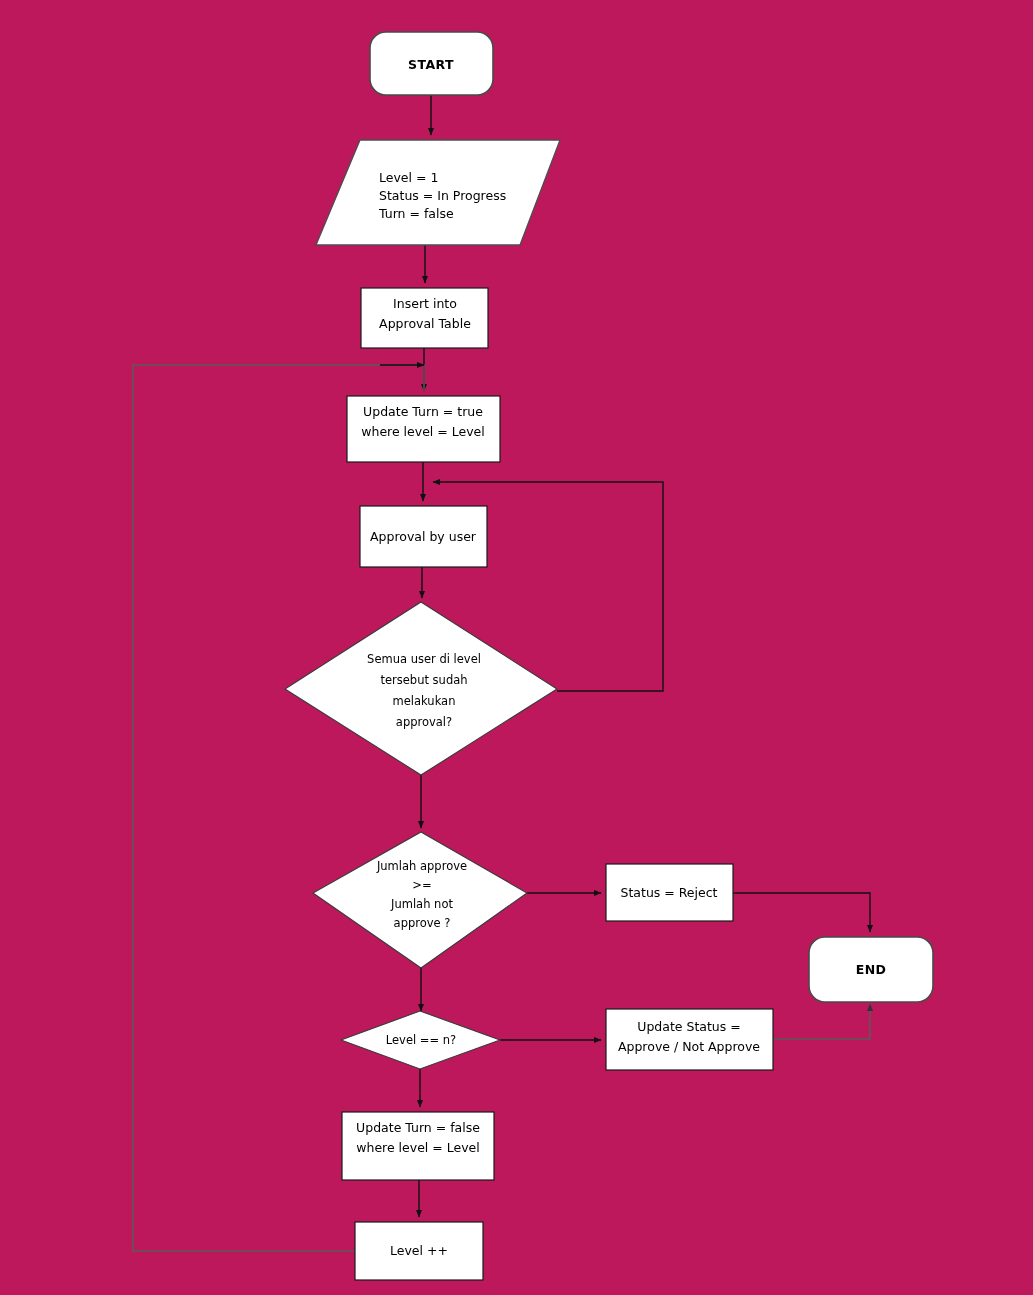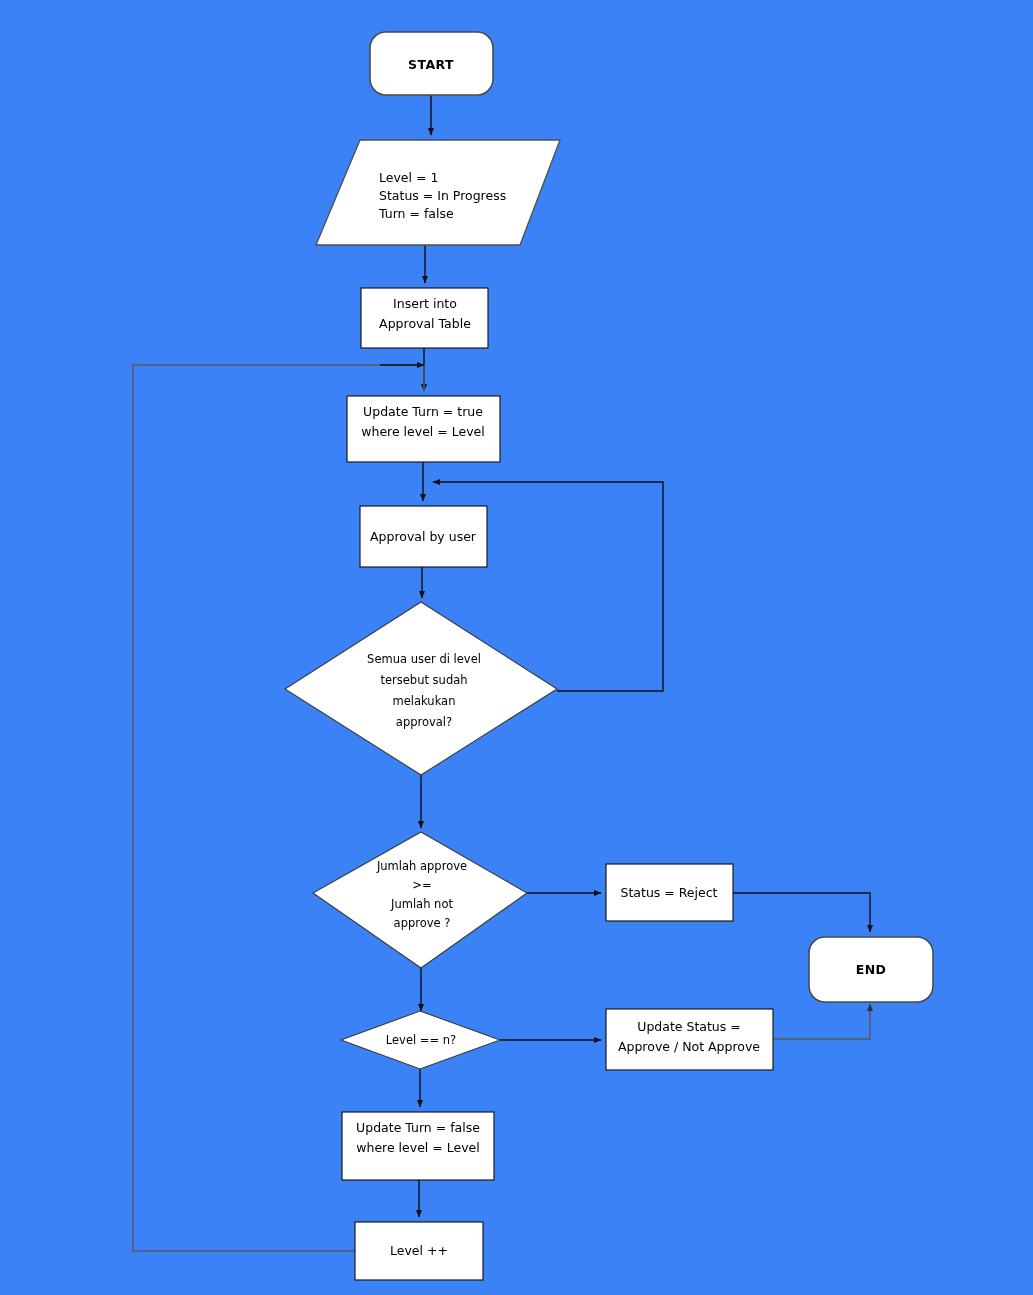--- a/index.html
+++ b/index.html
@@ -8,21 +8,21 @@
     padding: 0;
     background: #ffffff;
   }
   body {
     font-family: "DejaVu Sans", "Liberation Sans", sans-serif;
   }
   #flow-root {
     position: relative;
     width: 1033px;
     height: 1295px;
-    background: #3b82f6;
+    background: #be185d;
     overflow: hidden;
   }
   svg#flow-svg {
     position: absolute;
     top: 0;
     left: 0;
     width: 1033px;
     height: 1295px;
     display: block;
   }

